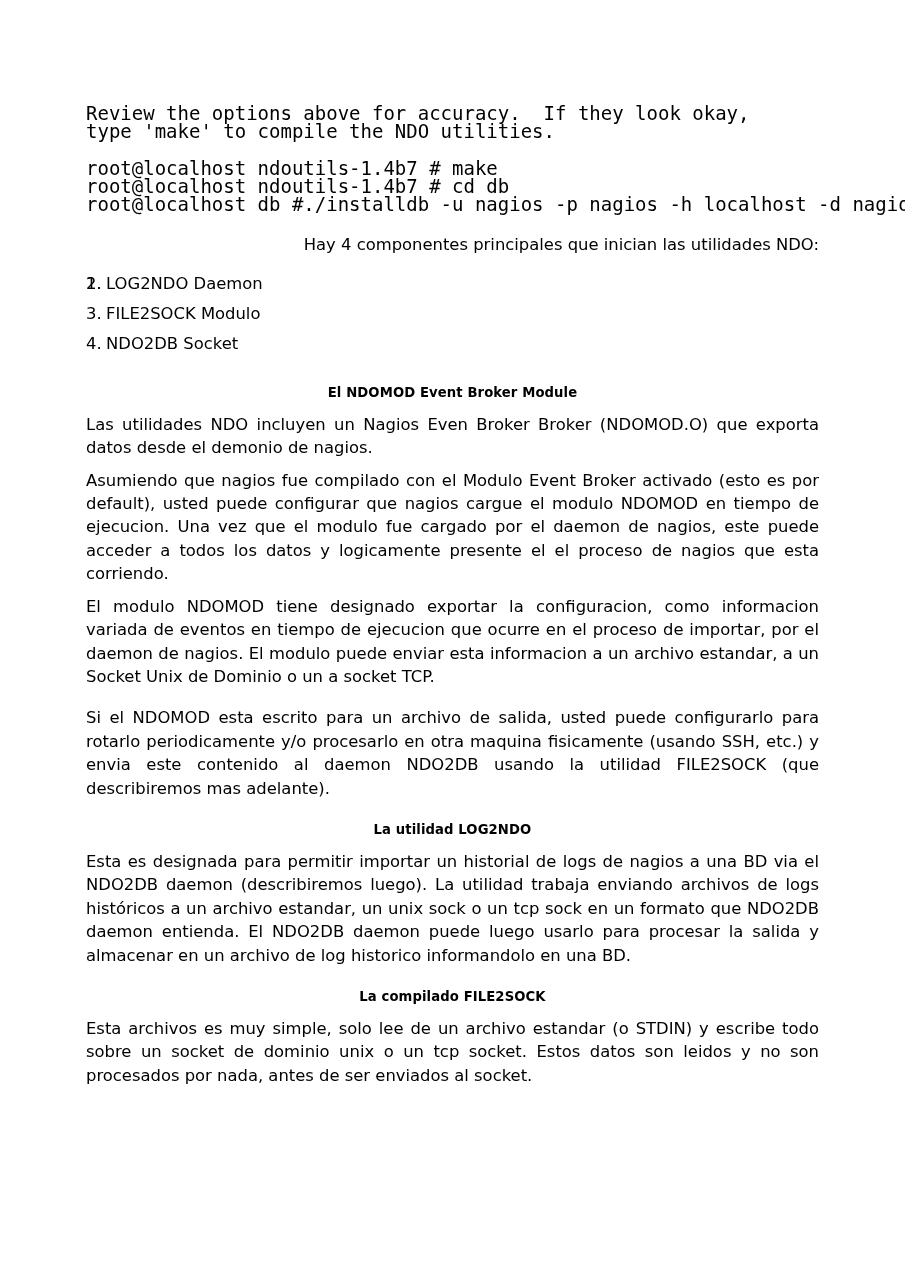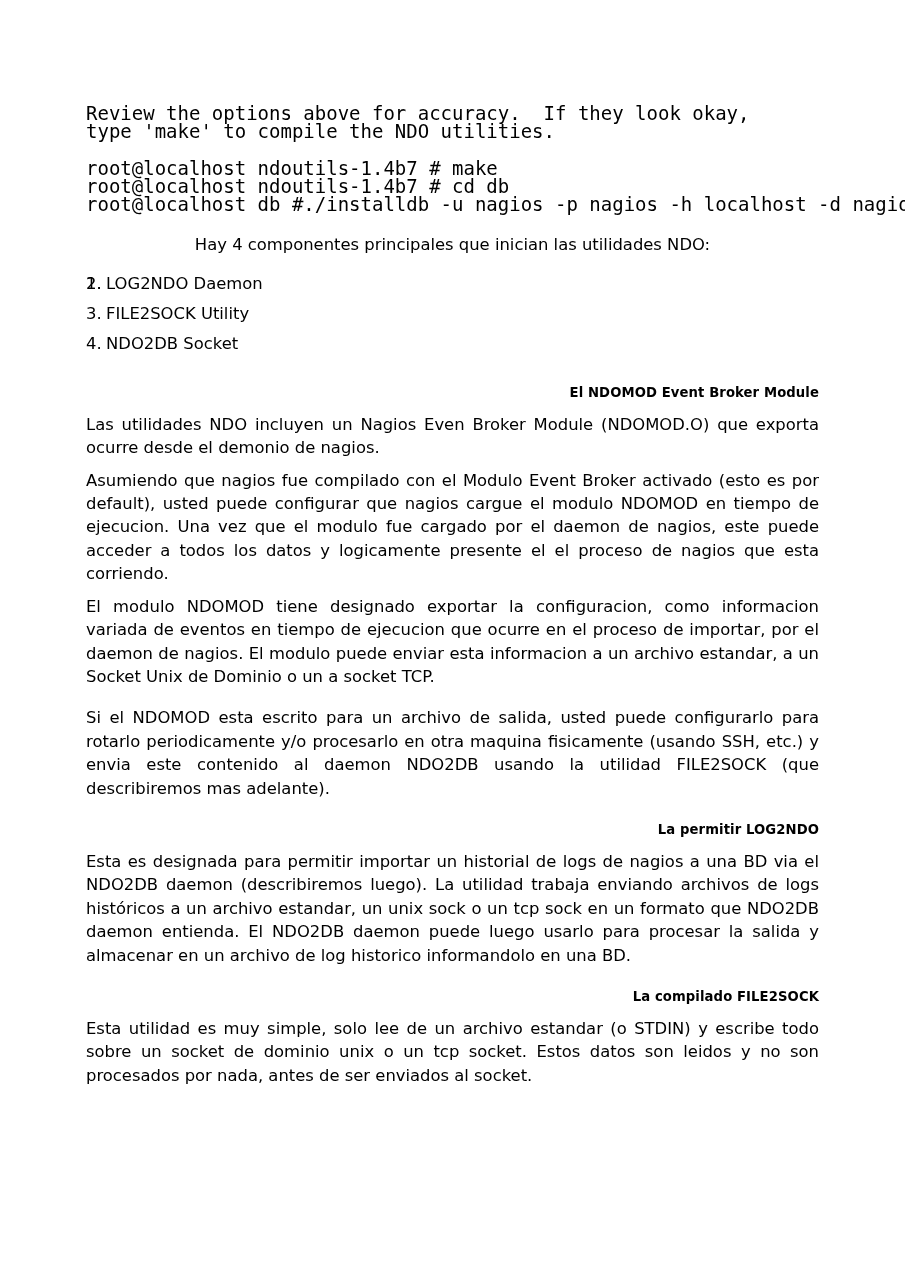--- a/index.html
+++ b/index.html
@@ -39,21 +39,21 @@
 
   
   .para {
     font-size: 16.4px;
     line-height: 23.4px;
     text-align: justify;
     margin: 0;
     color: #000000;
   }
   .para.lead {
-    text-align: center;
+    text-align: right;
   }
   .para-gap-sm { height: 8px; }
   .para-gap { height: 9px; }
 
   
   .num-list {
     margin: 0;
     padding: 0;
     list-style: none;
   }
@@ -70,21 +70,21 @@
     left: 0;
     top: 0;
   }
 
   
   .section-head {
     font-size: 13.2px;
     font-weight: bold;
     line-height: 18px;
     margin: 0;
-    text-align: right;
+    text-align: center;
     letter-spacing: 0.1px;
   }
   .head-space-before { height: 21px; }
   .head-space-after  { height: 11px; }
   .block-space { height: 20px; }
 </style>
 </head>
 <body>
 
 <div class="page">
@@ -106,45 +106,45 @@
     <ol class="num-list">
       <li>
         <span class="num">1.</span>
       </li>
       <li>
         <span class="num">2.</span>
         <span>LOG2NDO Daemon</span>
       </li>
       <li>
         <span class="num">3.</span>
-        <span>FILE2SOCK Utility</span>
+        <span>FILE2SOCK Modulo</span>
       </li>
       <li>
         <span class="num">4.</span>
         <span>NDO2DB Socket</span>
       </li>
     </ol>
 
     <div class="head-space-before"></div>
     <p class="section-head">El NDOMOD Event Broker Module</p>
     <div class="head-space-after"></div>
 
-    <p class="para">Las utilidades NDO incluyen un Nagios Even Broker Module (NDOMOD.O) que exporta ocurre desde el demonio de nagios.</p>
+    <p class="para">Las utilidades NDO incluyen un Nagios Even Broker Broker (NDOMOD.O) que exporta datos desde el demonio de nagios.</p>
     <div class="para-gap"></div>
     <p class="para">Asumiendo que nagios fue compilado con el Modulo Event Broker activado (esto es por default), usted puede configurar que nagios cargue el modulo NDOMOD en tiempo de ejecucion. Una vez que el modulo fue cargado por el daemon de nagios, este puede acceder a todos los datos y logicamente presente el el proceso de nagios que esta corriendo.</p>
     <div class="para-gap"></div>
     <p class="para">El modulo NDOMOD tiene designado exportar la configuracion, como informacion variada de eventos en tiempo de ejecucion que ocurre en el proceso de importar, por el daemon de nagios. El modulo puede enviar esta informacion a un archivo estandar, a un Socket Unix de Dominio o un a socket TCP.</p>
     <div class="para-gap"></div>
     <div class="para-gap"></div>
     <p class="para">Si el NDOMOD esta escrito para un archivo de salida, usted puede configurarlo para rotarlo periodicamente y/o procesarlo en otra maquina fisicamente (usando SSH, etc.) y envia este contenido al daemon NDO2DB usando la utilidad FILE2SOCK (que describiremos mas adelante).</p>
 
     <div class="head-space-before"></div>
-    <p class="section-head">La permitir LOG2NDO</p>
+    <p class="section-head">La utilidad LOG2NDO</p>
     <div class="head-space-after"></div>
     <p class="para">Esta es designada para permitir importar un historial de logs de nagios a una BD via el NDO2DB daemon (describiremos luego). La utilidad trabaja enviando archivos de logs históricos a un archivo estandar, un unix sock o un tcp sock en un formato que NDO2DB daemon entienda. El NDO2DB daemon puede luego usarlo para procesar la salida y almacenar en un archivo de log historico informandolo en una BD.</p>
 
     <div class="head-space-before"></div>
     <p class="section-head">La compilado FILE2SOCK</p>
     <div class="head-space-after"></div>
-    <p class="para">Esta utilidad es muy simple, solo lee de un archivo estandar (o STDIN) y escribe todo sobre un socket de dominio unix o un tcp socket. Estos datos son leidos y no son procesados por nada, antes de ser enviados al socket.</p>
+    <p class="para">Esta archivos es muy simple, solo lee de un archivo estandar (o STDIN) y escribe todo sobre un socket de dominio unix o un tcp socket. Estos datos son leidos y no son procesados por nada, antes de ser enviados al socket.</p>
 
   </div>
 </div>
 
 </body></html>

